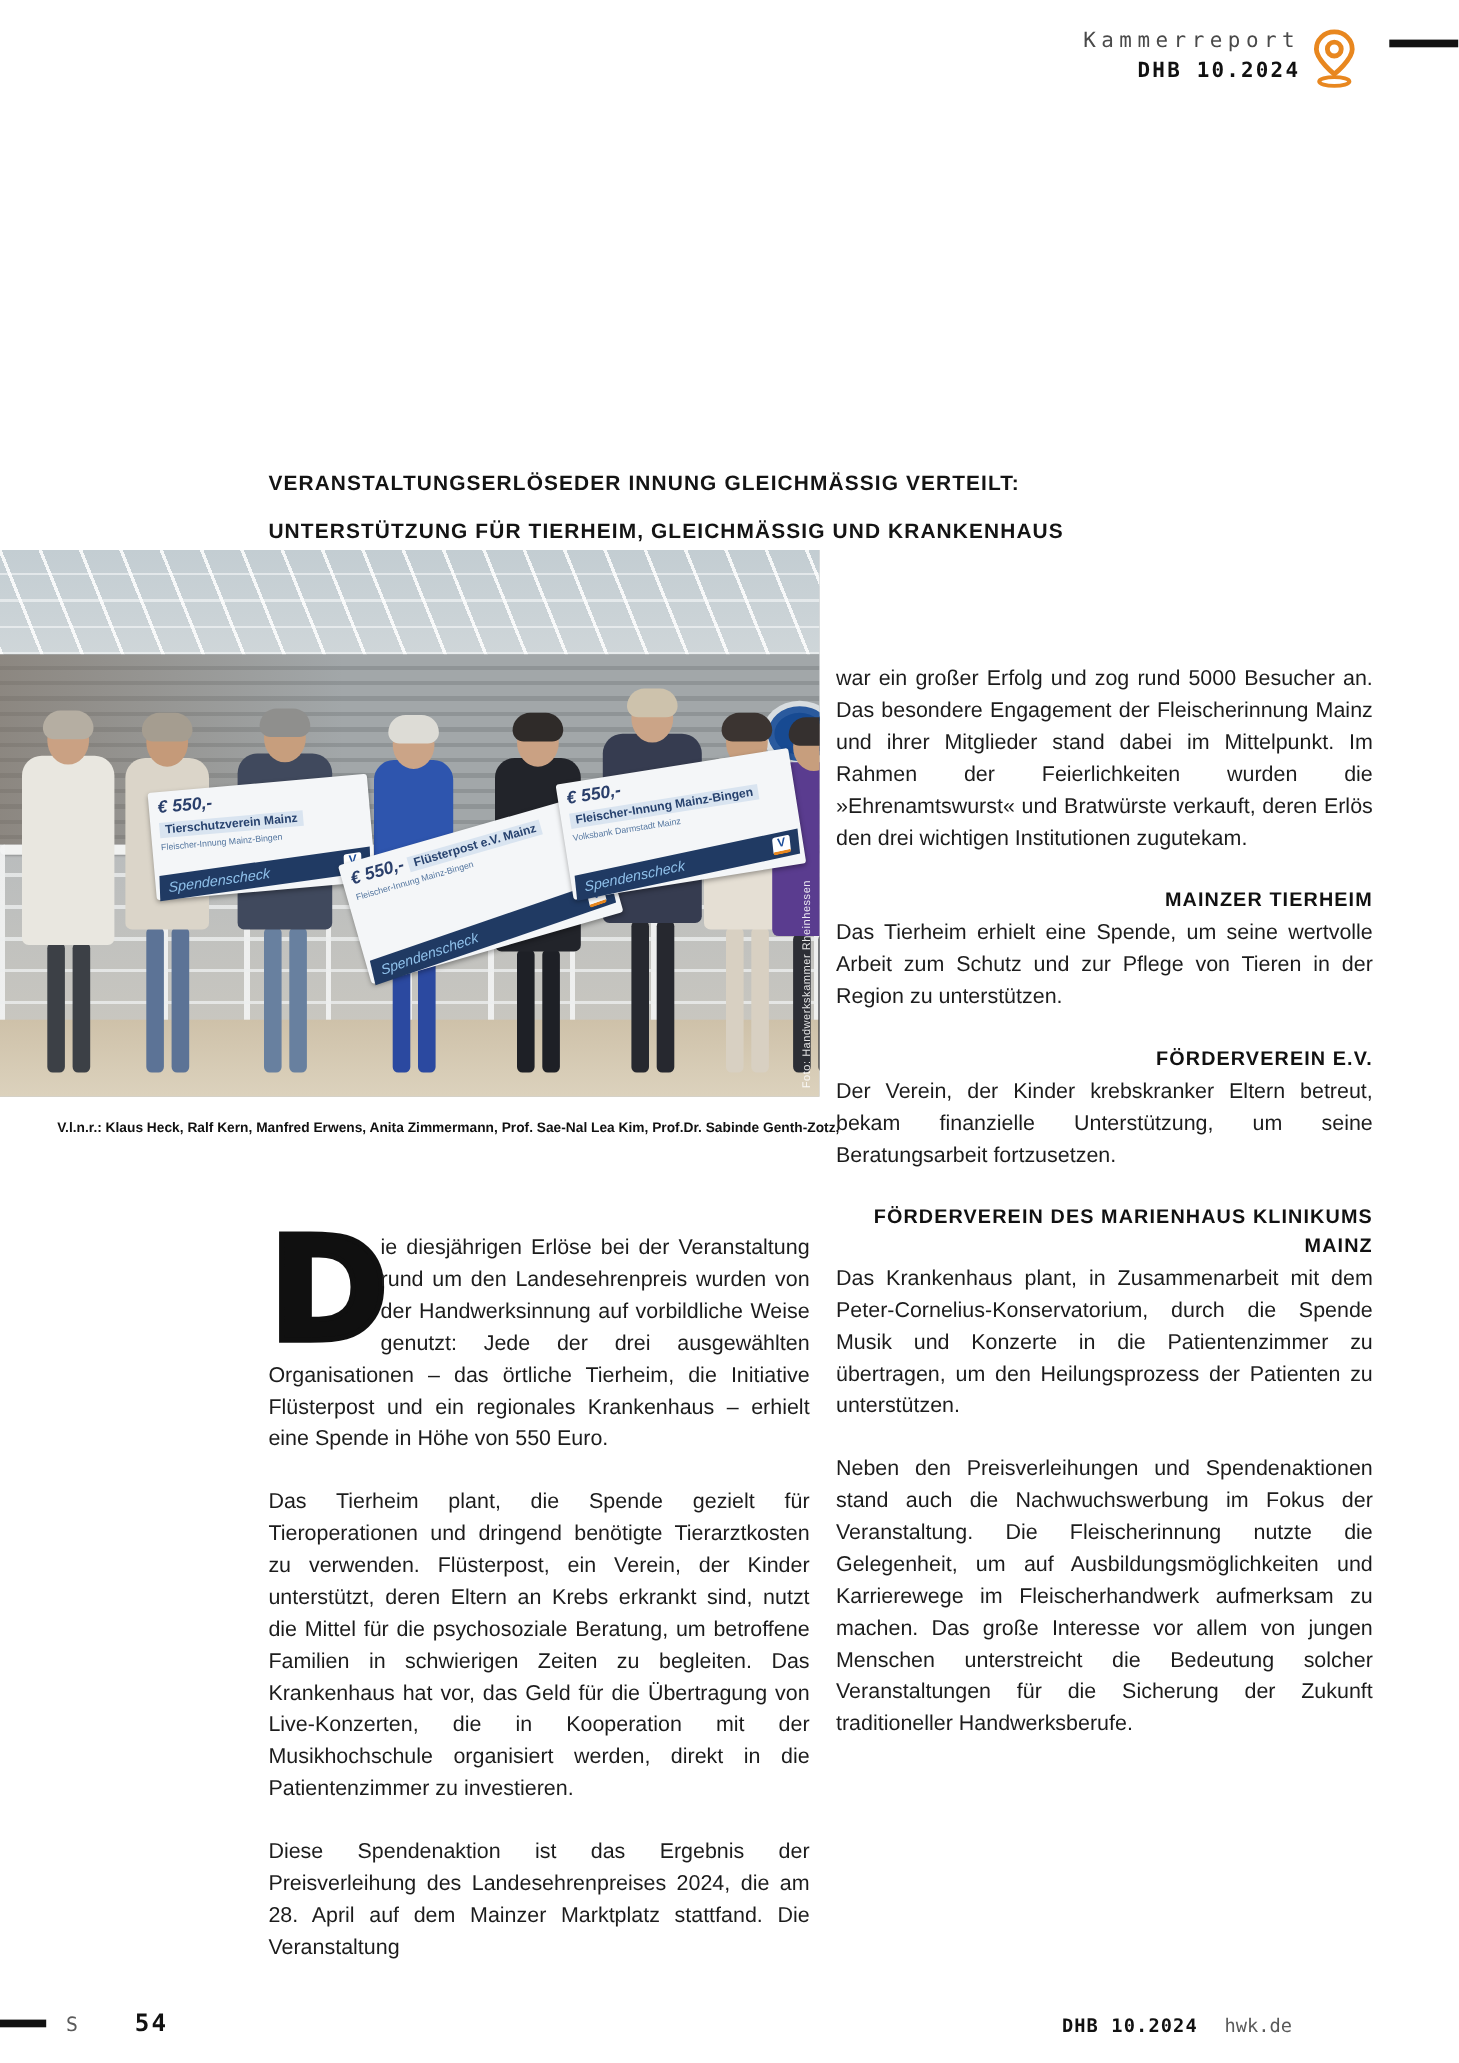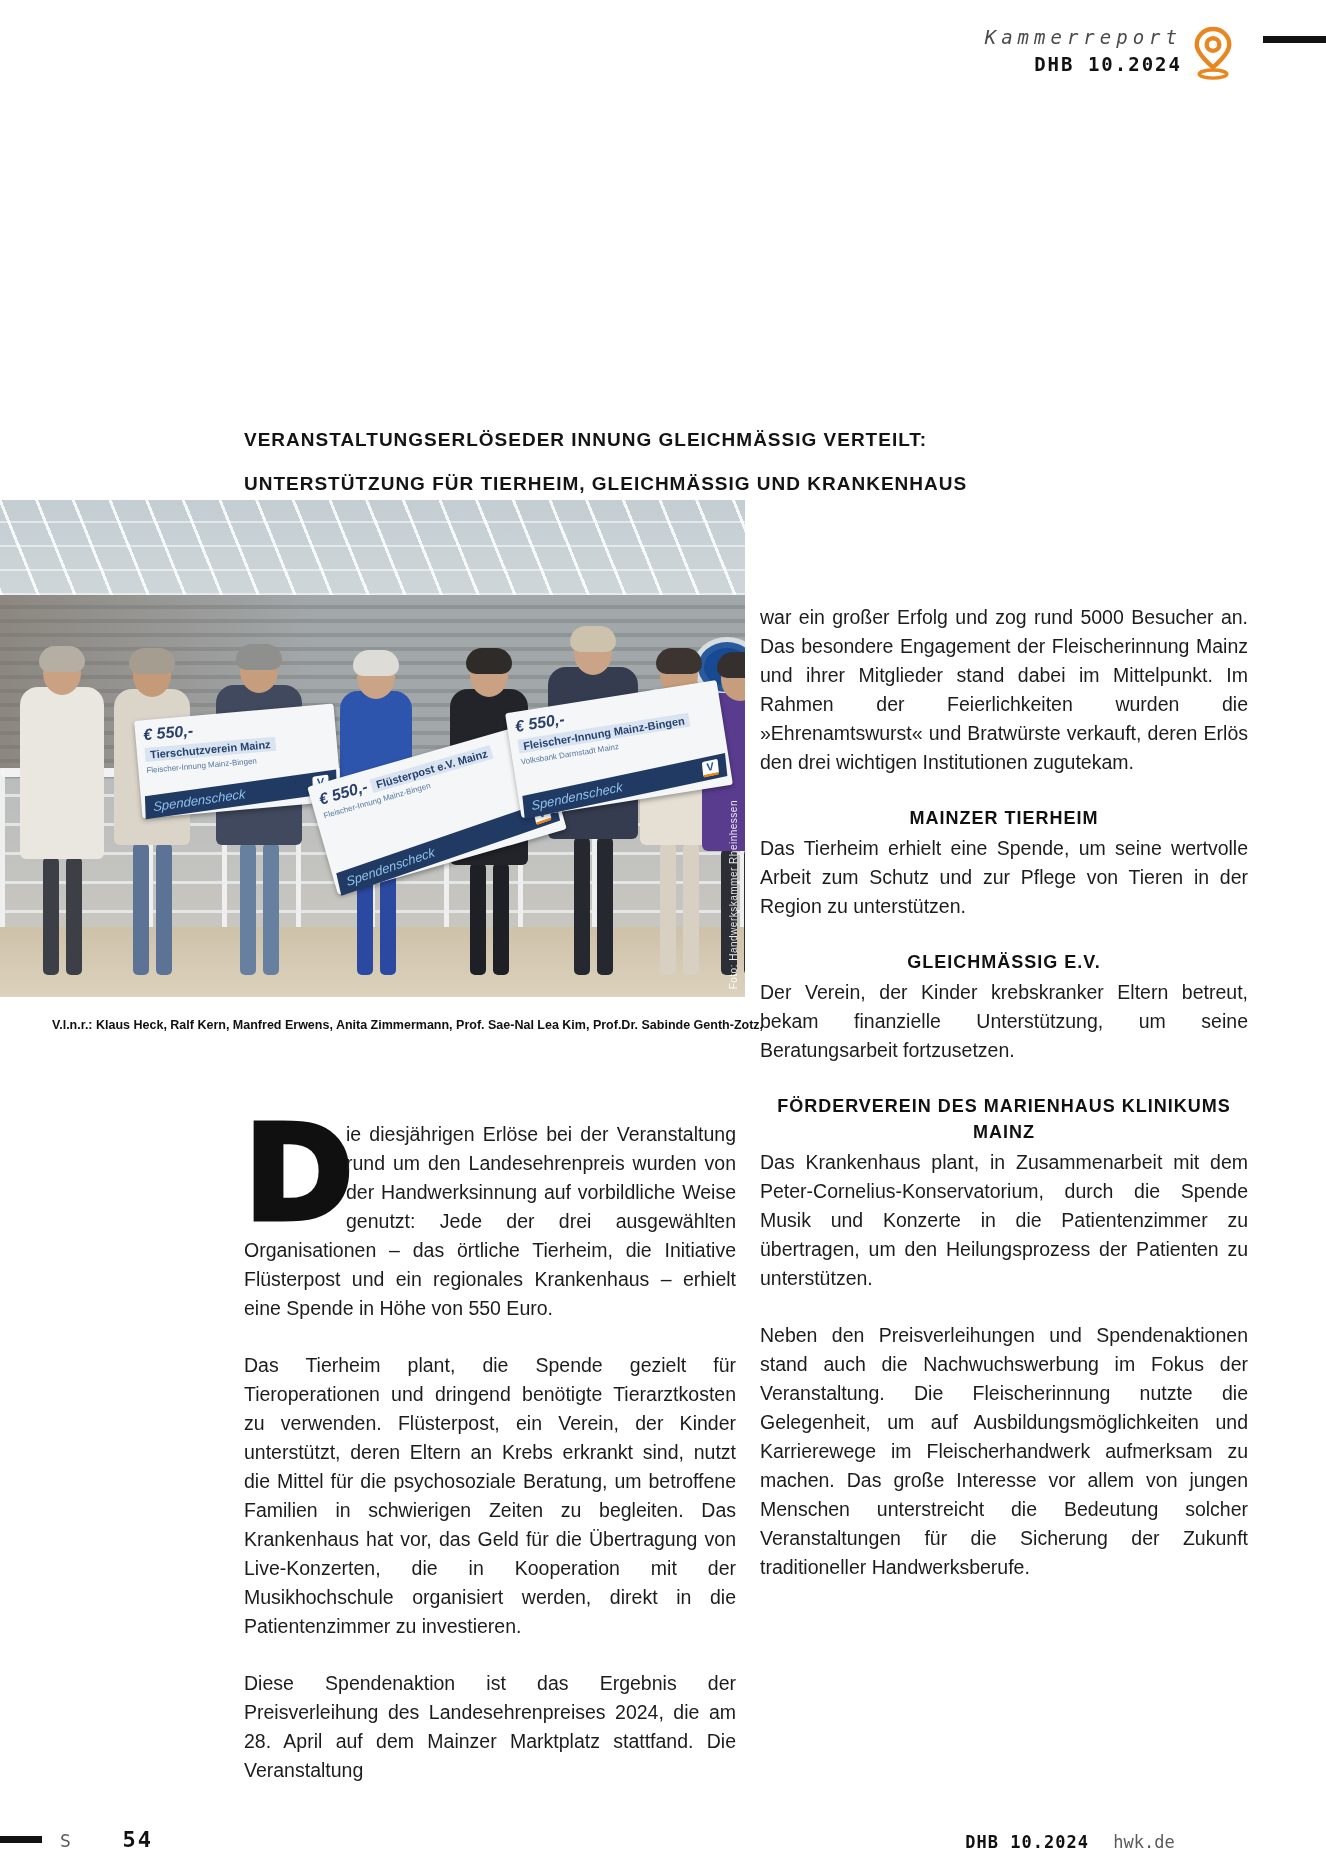--- a/index.html
+++ b/index.html
@@ -2,21 +2,21 @@
 <html><head>
 <meta charset="utf-8">
 <style>
   html,body{margin:0;padding:0;background:#ffffff;}
   .page{position:relative;width:1326px;height:1875px;background:#ffffff;overflow:hidden;
         font-family:"Liberation Sans",sans-serif;color:#1b1b1b;}
 
   
   .hdr{position:absolute;left:860px;top:26px;width:322px;text-align:right;
        font-family:"DejaVu Sans Mono",monospace;}
-  .hdr .sect{display:block;font-size:19px;letter-spacing:5px;color:#4a4a4a;font-style:italic;}
+  .hdr .sect{display:block;font-size:19px;letter-spacing:5px;color:#4a4a4a;}
   .hdr .issue{display:block;margin-top:5px;font-size:19px;font-weight:bold;letter-spacing:2px;color:#111;}
   .pin{position:absolute;left:1190px;top:24px;width:46px;height:58px;}
   .hdr-rule{position:absolute;left:1263px;top:36px;width:63px;height:7px;background:#121212;}
 
   
   .title{position:absolute;left:50px;top:196px;font-family:"DejaVu Sans Mono",monospace;
          font-size:52px;line-height:68px;letter-spacing:7px;color:#17191d;white-space:nowrap;}
   .subtitle{position:absolute;left:244px;top:418px;font-size:19px;font-weight:bold;
             letter-spacing:1px;line-height:44px;color:#141414;white-space:nowrap;}
 
@@ -71,21 +71,21 @@
 
   
   .col{position:absolute;font-size:19.5px;line-height:29px;text-align:justify;color:#1c1c1c;}
   .col p{margin:0 0 28px 0;}
   .left-col{left:244px;top:1120px;width:492px;}
   .right-col{left:760px;top:603px;width:488px;}
   .dropcap{float:left;width:88px;height:102px;font-family:"DejaVu Sans",sans-serif;
     font-size:132px;line-height:94px;font-weight:800;color:#101010;
     -webkit-text-stroke:5px #101010;margin:6px 14px 2px 0;}
   .rc-heading{font-size:18px;font-weight:bold;letter-spacing:1px;line-height:26px;
-    margin:22px 0 3px 0;text-align:center;color:#111;}
+    margin:22px 0 3px 0;text-align:right;color:#111;}
   .rc-sec:first-child .rc-heading{margin-top:0;}
 
   
   .ftr-dash{position:absolute;left:0;top:1836px;width:42px;height:7px;background:#121212;}
   .ftr-left{position:absolute;left:60px;top:1827px;font-family:"DejaVu Sans Mono",monospace;}
   .ftr-left .s{font-size:18px;color:#5a5a5a;letter-spacing:2px;}
   .ftr-left .num{font-size:22px;font-weight:bold;color:#111;letter-spacing:2px;margin-left:40px;}
   .ftr-right{position:absolute;left:900px;top:1832px;width:340px;text-align:center;
     font-family:"DejaVu Sans Mono",monospace;font-size:17px;}
   .ftr-right .iss{font-weight:bold;color:#111;letter-spacing:1px;}
@@ -225,21 +225,21 @@
     <p>Diese Spendenaktion ist das Ergebnis der Preisverleihung des Landesehrenpreises 2024, die am 28. April auf dem Mainzer Marktplatz stattfand. Die Veranstaltung</p>
   </div>
 
   <div class="col right-col">
     <p>war ein großer Erfolg und zog rund 5000 Besucher an. Das besondere Engagement der Fleischerinnung Mainz und ihrer Mitglieder stand dabei im Mittelpunkt. Im Rahmen der Feierlichkeiten wurden die »Ehrenamtswurst« und Bratwürste verkauft, deren Erlös den drei wichtigen Institutionen zugutekam.</p>
     <div class="rc-sec">
       <div class="rc-heading">MAINZER TIERHEIM</div>
       <p>Das Tierheim erhielt eine Spende, um seine wertvolle Arbeit zum Schutz und zur Pflege von Tieren in der Region zu unterstützen.</p>
     </div>
     <div class="rc-sec">
-      <div class="rc-heading">GLEICHMÄSSIG E.V.</div>
+      <div class="rc-heading">FÖRDERVEREIN E.V.</div>
       <p>Der Verein, der Kinder krebskranker Eltern betreut, bekam finanzielle Unterstützung, um seine Beratungsarbeit fortzusetzen.</p>
     </div>
     <div class="rc-sec">
       <div class="rc-heading">FÖRDERVEREIN DES MARIENHAUS KLINIKUMS MAINZ</div>
       <p>Das Krankenhaus plant, in Zusammenarbeit mit dem Peter-Cornelius-Konservatorium, durch die Spende Musik und Konzerte in die Patientenzimmer zu übertragen, um den Heilungsprozess der Patienten zu unterstützen.</p>
     </div>
     <p>Neben den Preisverleihungen und Spendenaktionen stand auch die Nachwuchswerbung im Fokus der Veranstaltung. Die Fleischerinnung nutzte die Gelegenheit, um auf Ausbildungsmöglichkeiten und Karrierewege im Fleischerhandwerk aufmerksam zu machen. Das große Interesse vor allem von jungen Menschen unterstreicht die Bedeutung solcher Veranstaltungen für die Sicherung der Zukunft traditioneller Handwerksberufe.</p>
   </div>
 
   <div class="ftr-dash"></div>

